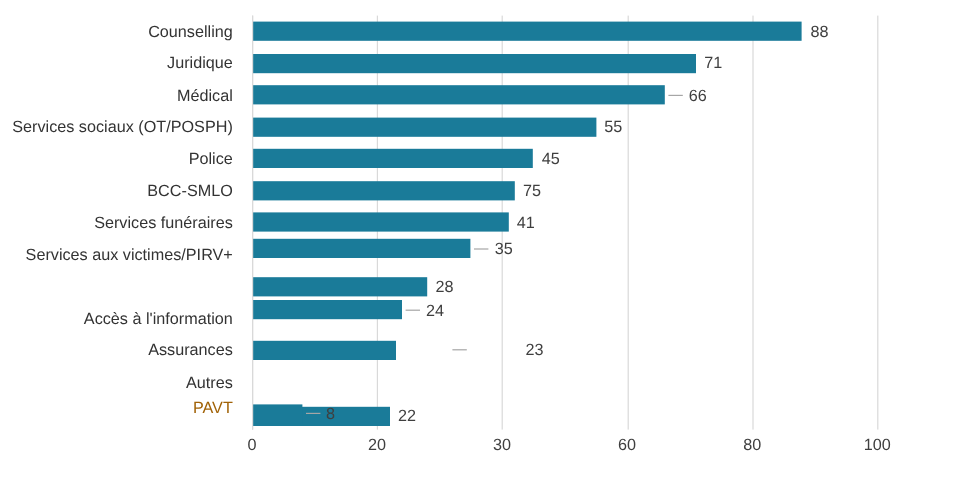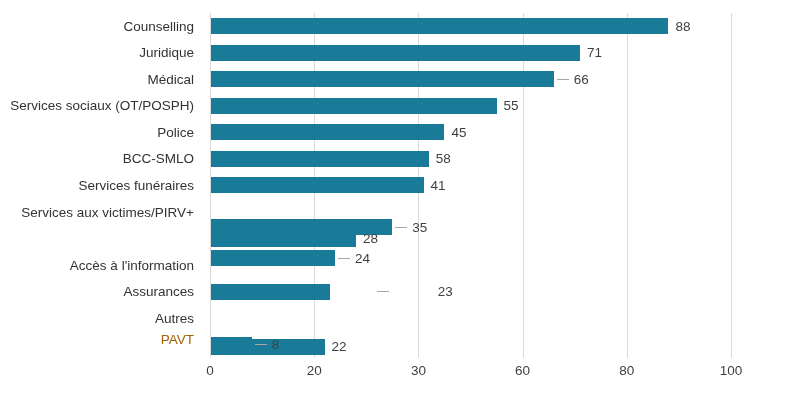--- a/index.html
+++ b/index.html
@@ -161,27 +161,27 @@
         <div class="row" style="top: 79.6154px;">
           <div class="bar" title="Services sociaux (OT/POSPH): 55" style="width: 286.55px; height: 16px; background: rgb(26, 123, 153);"></div>
           <span class="value-label gap-pad">55</span>
         </div>
         <div class="row" style="top: 106.154px;">
           <div class="bar" title="Police: 45" style="width: 234.45px; height: 16px; background: rgb(26, 123, 153);"></div>
           <span class="value-label gap-pad">45</span>
         </div>
         <div class="row" style="top: 132.692px;">
           <div class="bar" title="BCC-SMLO: 42" style="width: 218.82px; height: 16px; background: rgb(26, 123, 153);"></div>
-          <span class="value-label gap-pad">58</span>
+          <span class="value-label gap-pad">75</span>
         </div>
         <div class="row" style="top: 159.231px;">
           <div class="bar" title="Services funéraires: 41" style="width: 213.61px; height: 16px; background: rgb(26, 123, 153);"></div>
           <span class="value-label gap-pad">41</span>
         </div>
-        <div class="row" style="top: 201px; text-align: right;">
+        <div class="row" style="top: 181px; text-align: right;">
           <div class="bar" title="Services aux victimes/PIRV+: 35" style="width: 182.35px; height: 16px; background: rgb(26, 123, 153);"></div>
           <div class="leader" style="width: 12px; margin-left: 3px; background: rgb(166, 166, 166);"></div>
           <span class="value-label leader-pad">35</span>
         </div>
         <div class="row" style="top: 212.308px;">
           <div class="bar" title="Plaintes (BDIEP, etc.): 28" style="width: 145.88px; height: 16px; background: rgb(26, 123, 153);"></div>
           <span class="value-label gap-pad">28</span>
         </div>
         <div class="row" style="top: 232px;">
           <div class="bar" title="Accès à l'information: 24" style="width: 125.04px; height: 16px; background: rgb(26, 123, 153);"></div>

